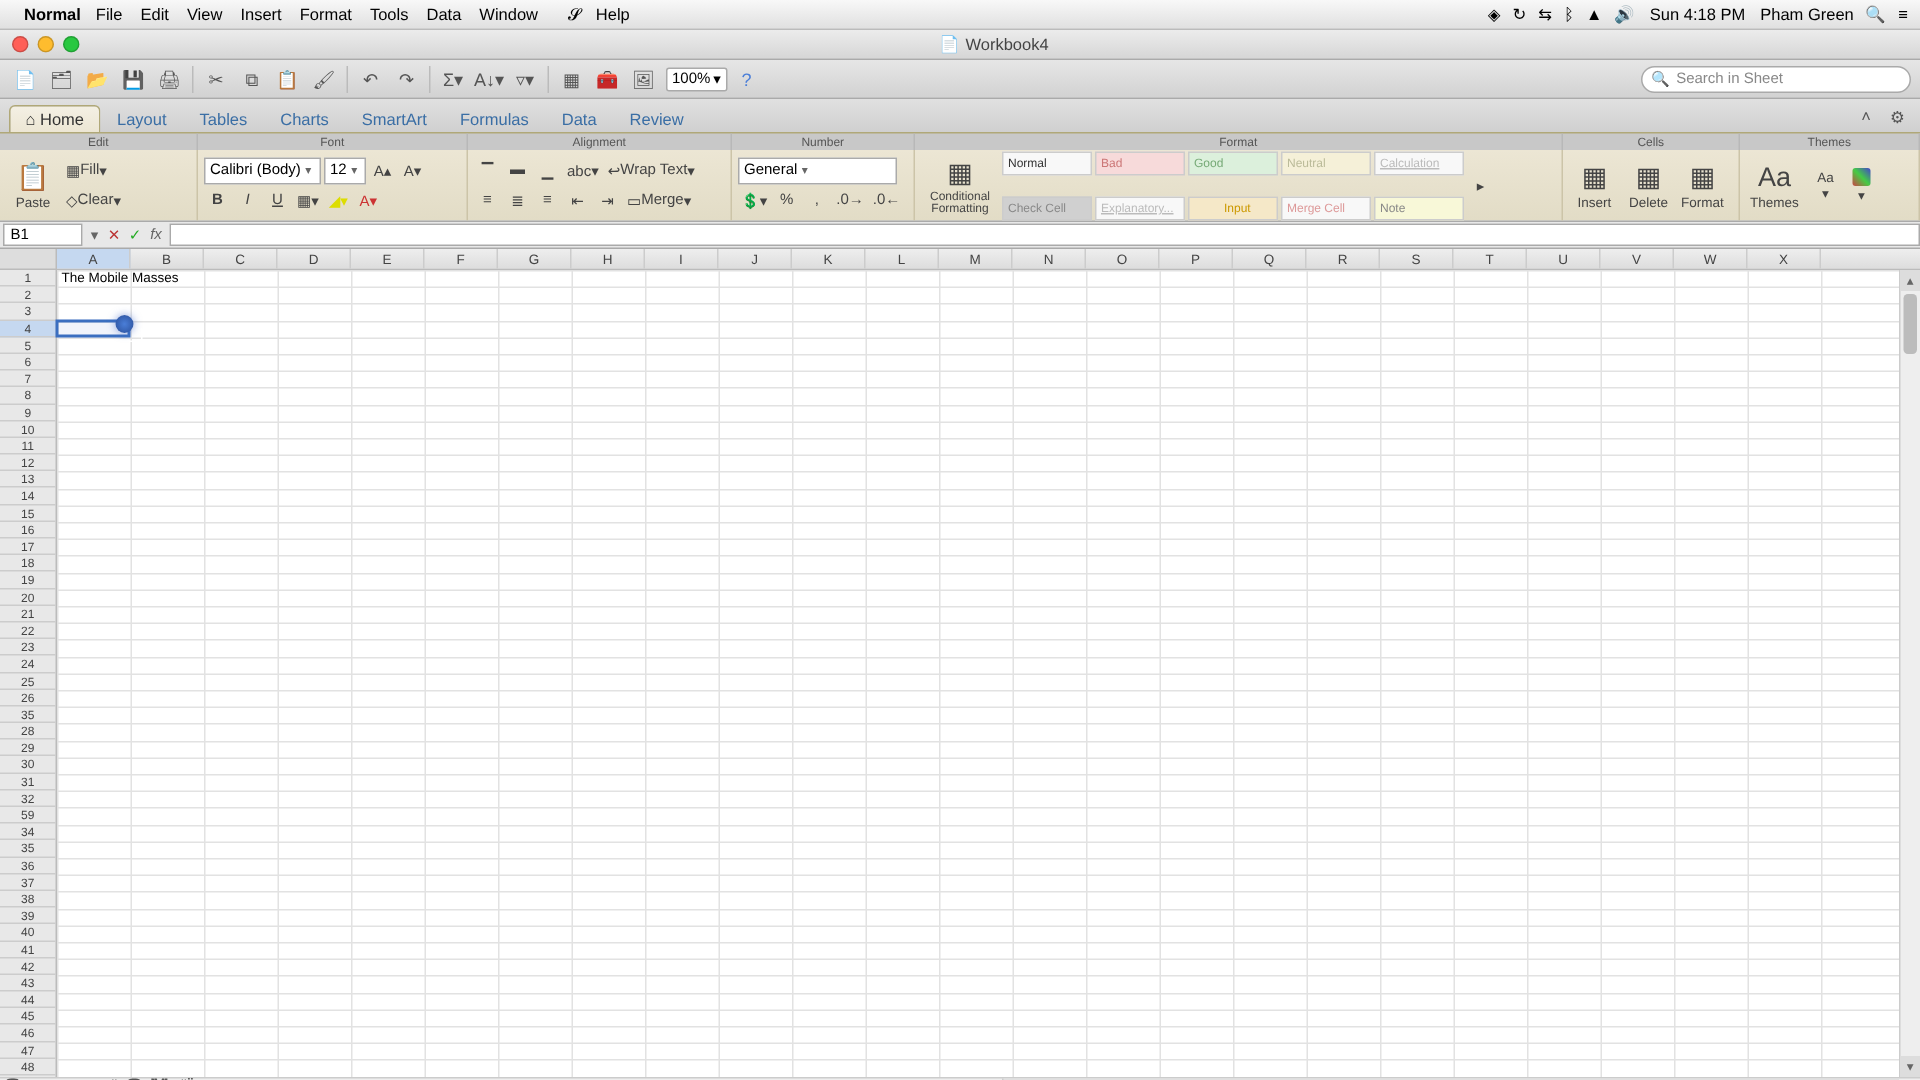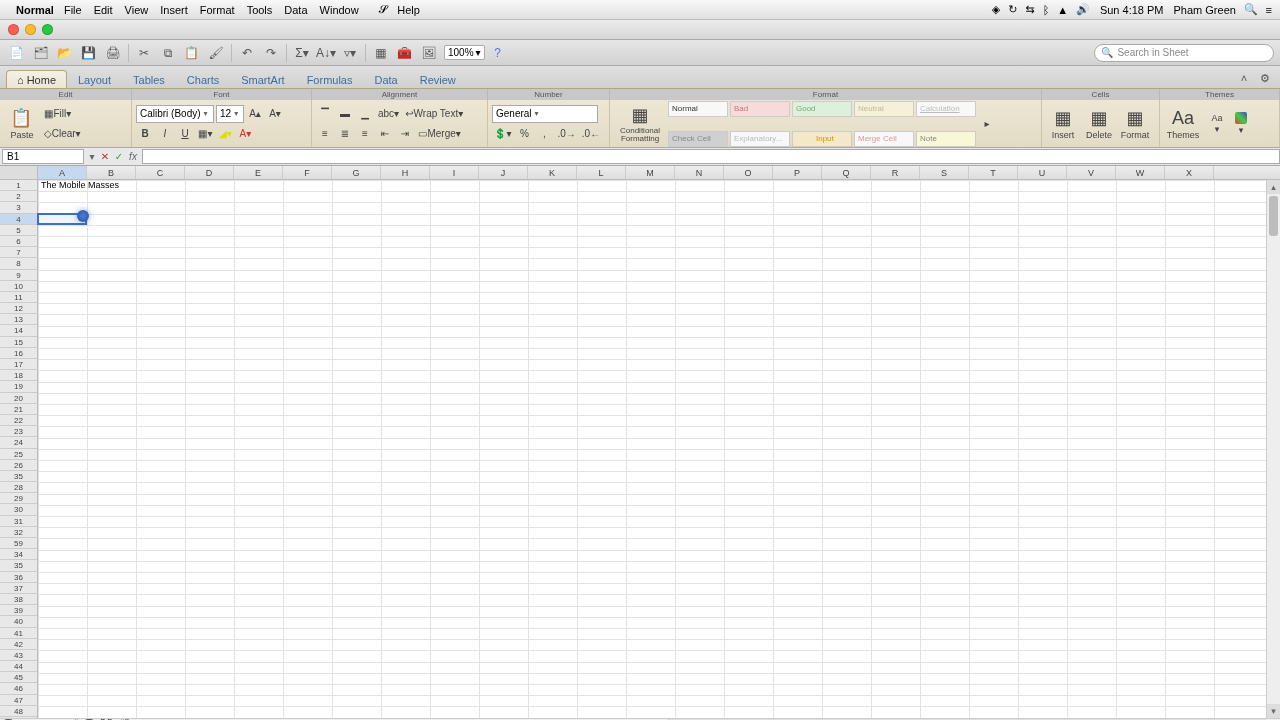--- a/index.html
+++ b/index.html
@@ -54,28 +54,28 @@
 .combo .arrow { margin-left: 3px; font-size: 8px; color: #666; }
 .bigbtn { width: 36px; display: flex; flex-direction: column; align-items: center; justify-content: center; font-size: 9px; color: #444; gap: 1px; }
 .bigbtn .icon { font-size: 18px; }
 .style-chip { width: 60px; height: 16px; border: 1px solid #ccc; background: #f8f8f8; font-size: 8px; display: flex; align-items: center; padding: 0 3px; color: #888; }
 .style-chip.normal { color: #333; }
 .style-chip.bad { background: #f7dada; color: #c77; }
 .style-chip.good { background: #dcf0dc; color: #7a7; }
 .style-chip.neutral { background: #f5f0d8; color: #bb9; }
 .style-chip.calc { background: #f8f8f8; color: #bbb; text-decoration: underline; }
 .style-chip.check { background: #d0d0d0; color: #888; }
-.style-chip.expl { background: #f8f8f8; color: #bbb; }
+.style-chip.expl { background: #f8f8f8; color: #bbb; text-decoration: underline; }
 .style-chip.input { background: #f5e8c8; color: #c90; padding-left: 23px; }
 .style-chip.linked { background: #f8f8f8; color: #d99; }
 .style-chip.note { background: #f8f8d8; color: #888; }
 
 
 .formula-bar { height: 18px; background: #e8e8e8; display: flex; align-items: center; border-bottom: 1px solid #aaa; font-size: 10px; }
-.name-box { width: 82px; background: #fff; border: 1px solid #aaa; height: 15px; margin: 0 2px; padding: 0 4px; display: flex; align-items: center; }
+.name-box { width: 53px; background: #fff; border: 1px solid #aaa; height: 15px; margin: 0 2px; padding: 0 4px; display: flex; align-items: center; }
 .nb-arrow { width: 12px; text-align: center; color: #666; }
 .fb-btn { width: 14px; text-align: center; color: #666; }
 .fb-btn.cancel { color: #b33; }
 .fb-btn.enter { color: #2a2; }
 .fb-input { flex: 1; background: #fff; border: 1px solid #aaa; height: 15px; margin-left: 2px; }
 
 
 .grid-wrap { position: relative; height: 552px; background: #fff; display: flex; }
 .row-headers { width: 38px; background: #e8e8e8; border-right: 1px solid #bbb; }
 .col-headers { height: 14px; background: linear-gradient(#eee,#ddd); display: flex; border-bottom: 1px solid #bbb; }
@@ -128,20 +128,23 @@
   <span class="status-item">Pham Green</span>
   <span class="status-icon">🔍</span>
   <span class="status-icon">≡</span>
 </div>
 
 <div class="win-titlebar">
   <div class="traffic">
     <span class="tl-close"></span>
     <span class="tl-min"></span>
     <span class="tl-max"></span>
+  </div>
+  <div class="win-title">
+    <span class="doc-icon">📄</span><span>Workbook4</span>
   </div>
 </div>
 
 <div class="qat">
   <span class="btn">📄</span>
   <span class="btn">🗂</span>
   <span class="btn">📂</span>
   <span class="btn">💾</span>
   <span class="btn">🖨</span>
   <span class="sep"></span>

